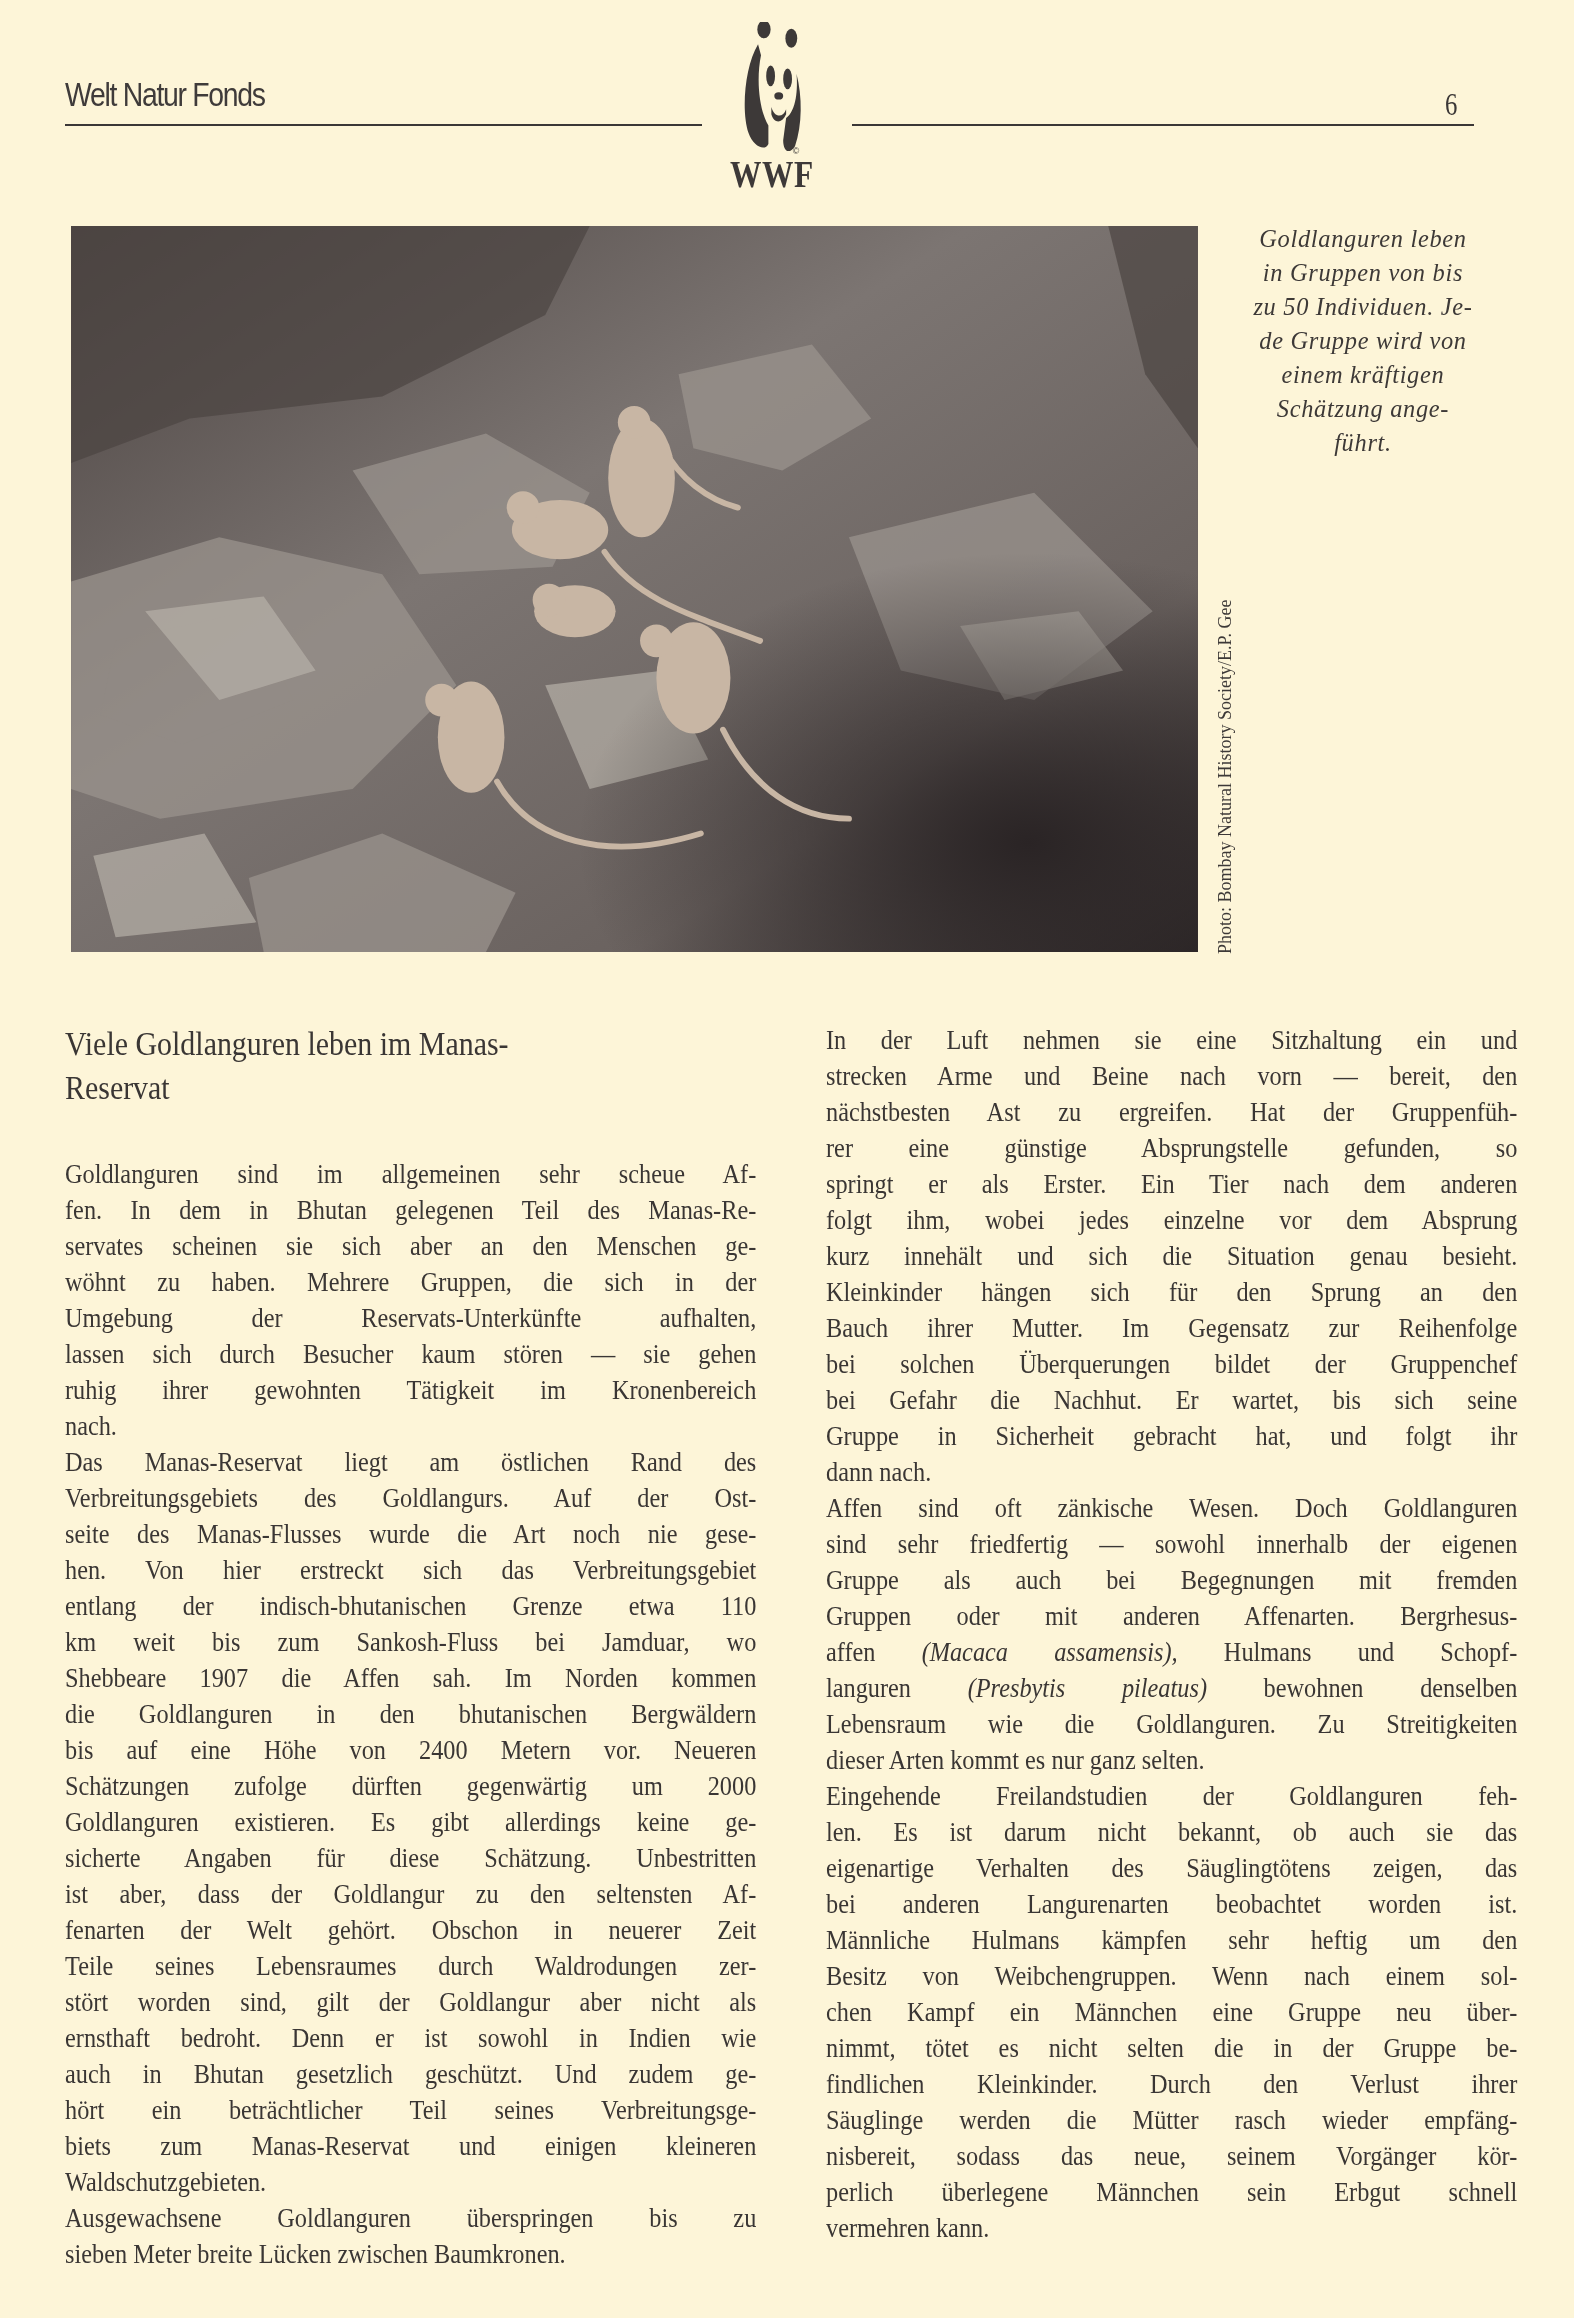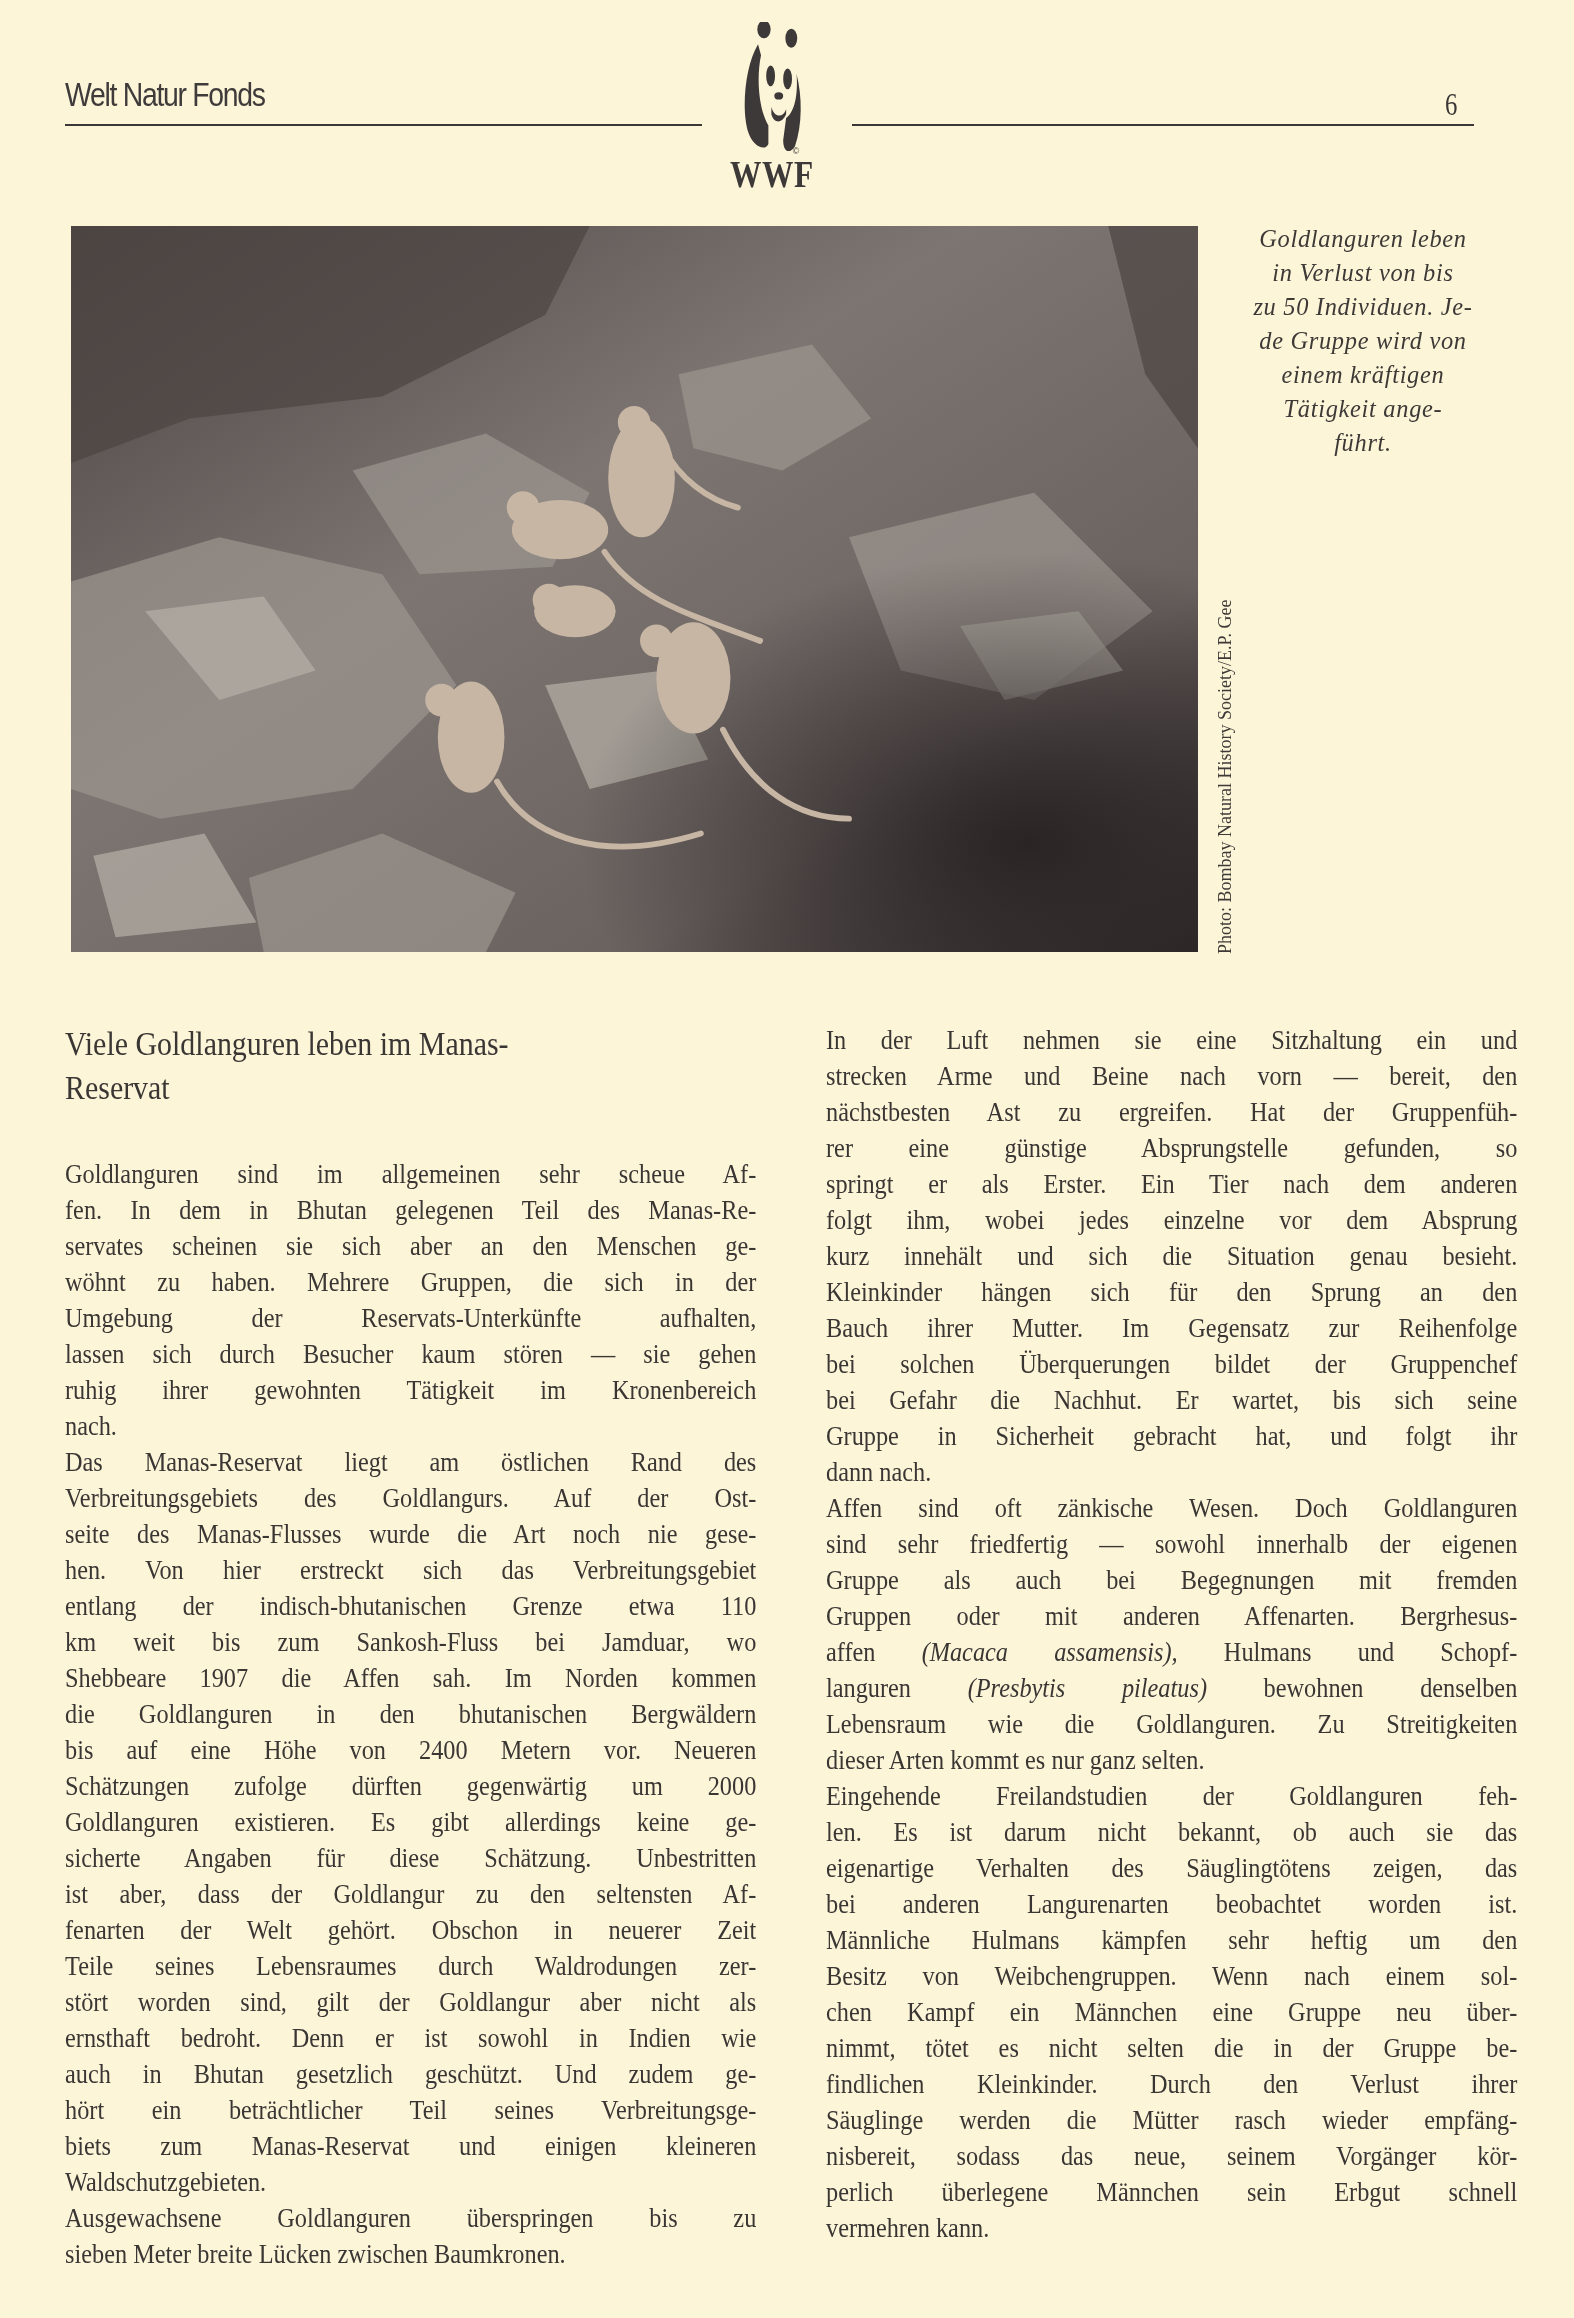--- a/index.html
+++ b/index.html
@@ -150,25 +150,25 @@
       <path d="M720 440 C760 500, 820 520, 930 560"></path>
       <path d="M575 750 C620 830, 720 860, 850 820"></path>
       <path d="M880 680 C920 760, 980 800, 1050 800"></path>
       <path d="M800 300 C820 340, 860 370, 900 380"></path>
     </g>
   </svg>
 </div>
 
 <div class="caption">
   <span>Goldlanguren leben</span>
-  <span>in Verlust von bis</span>
+  <span>in Gruppen von bis</span>
   <span>zu 50 Individuen. Je-</span>
   <span>de Gruppe wird von</span>
   <span>einem kräftigen</span>
-  <span>Tätigkeit ange-</span>
+  <span>Schätzung ange-</span>
   <span>führt.</span>
 </div>
 
 <div class="credit">Photo: Bombay Natural History Society/E.P. Gee</div>
 
 <div class="heading">
   <span>Viele Goldlanguren leben im Manas-</span>
   <span>Reservat</span>
 </div>
 

